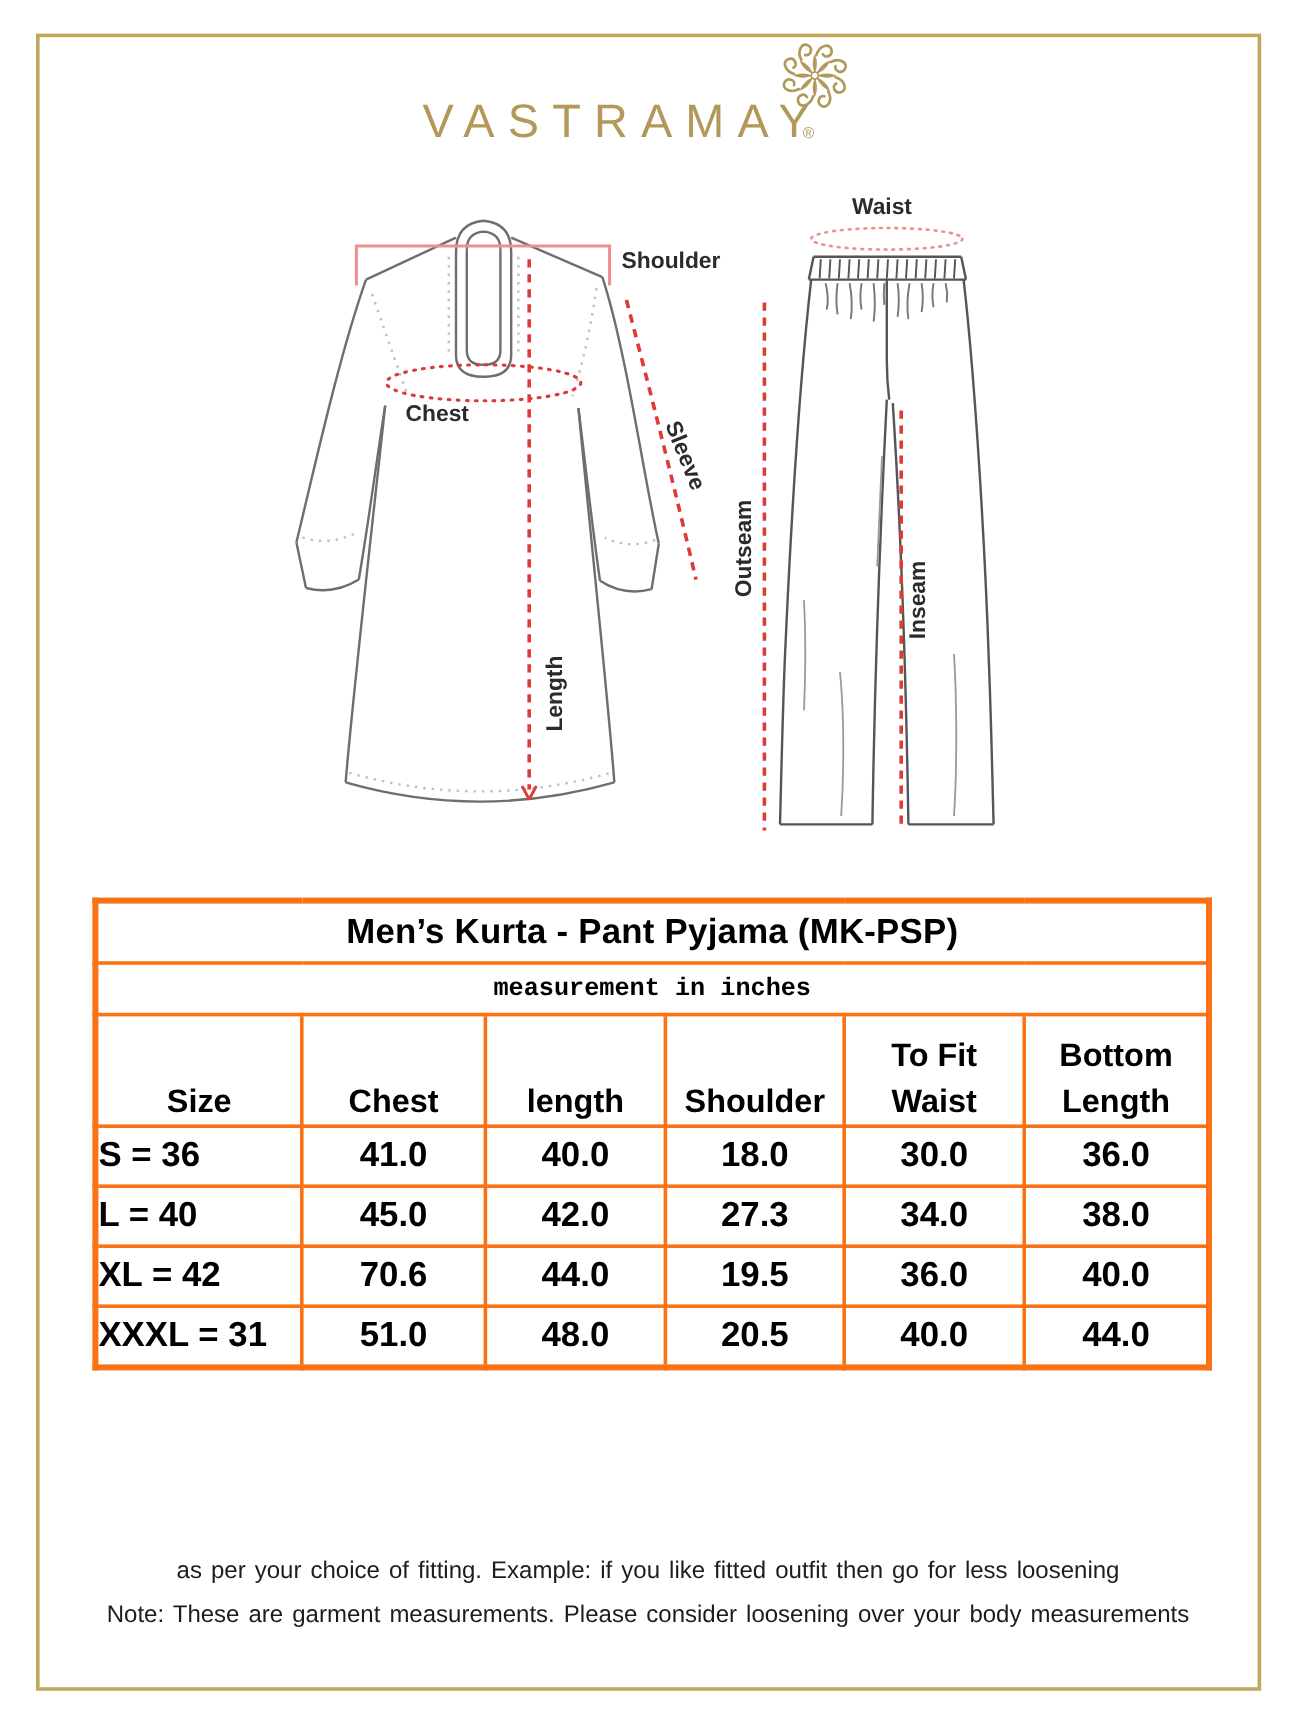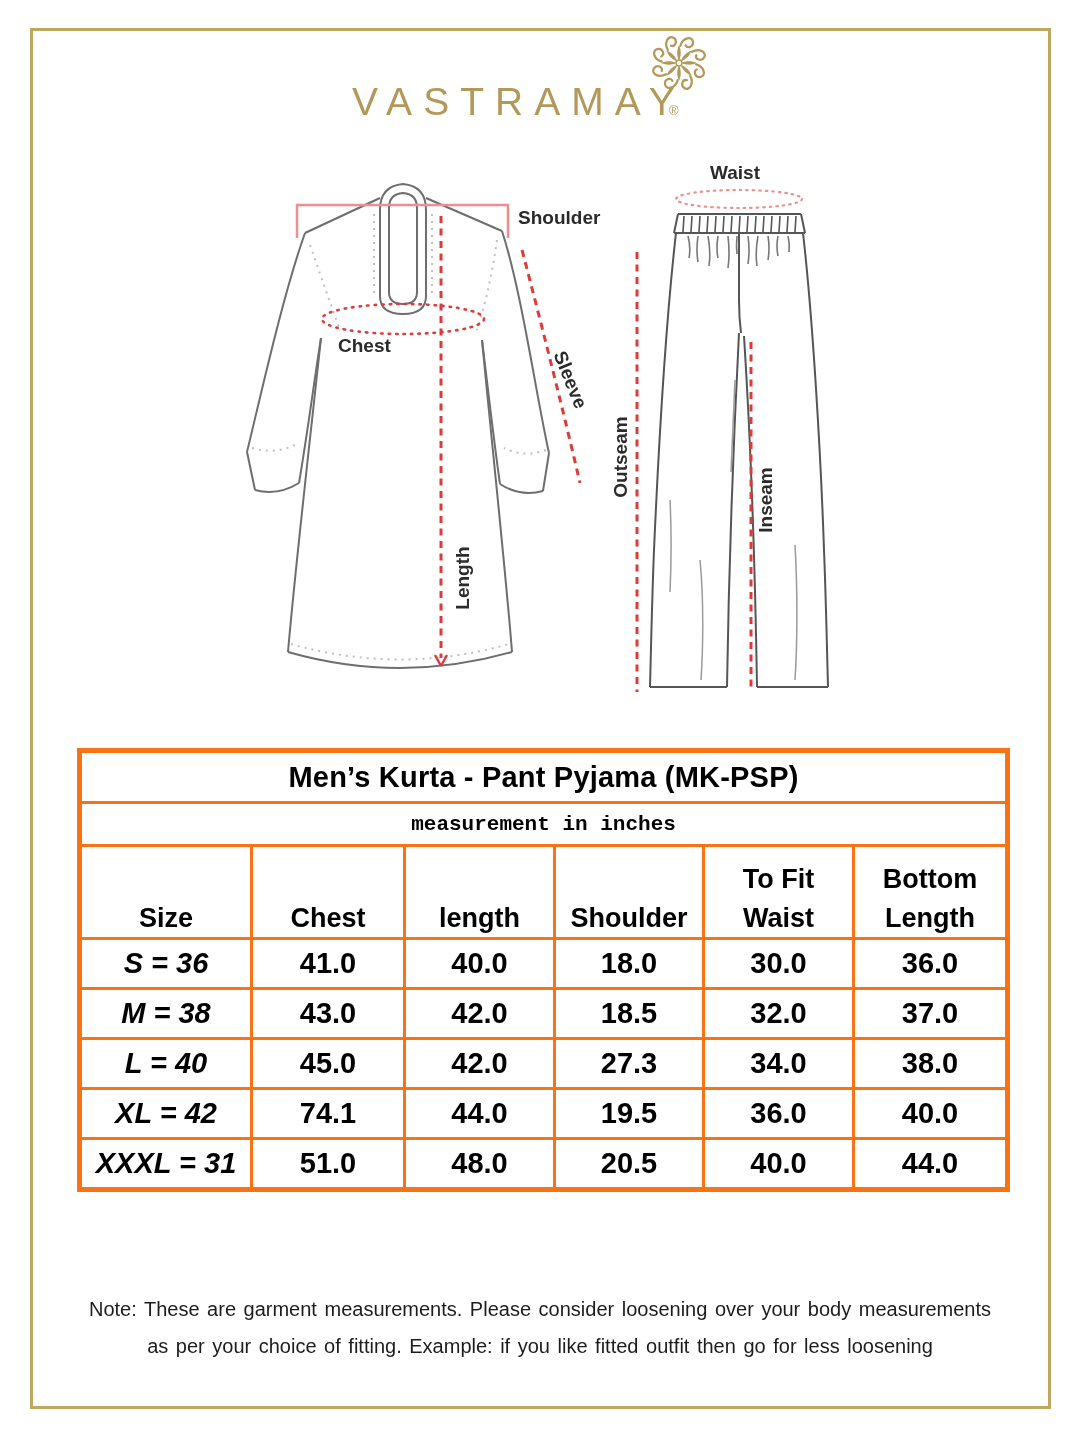--- a/index.html
+++ b/index.html
@@ -24,21 +24,21 @@
   .sizechart{position:absolute;left:77px;top:748px;width:928px;border-collapse:collapse;
              table-layout:fixed;color:#000;font-weight:bold;background:#fff;}
   .sizechart,.sizechart td{border:3px solid #f97316;}
   .sizechart{border-width:5px;}
   .sizechart td{padding:0;overflow:hidden;}
   .t-title{height:48px;text-align:center;font-size:29px;letter-spacing:.2px;}
   .t-sub{height:40px;text-align:center;font-size:21px;font-family:Liberation Mono, monospace;}
   .t-head{height:90px;text-align:center;font-size:27px;vertical-align:bottom;
           padding-bottom:7px;line-height:1.42;}
   .t-cell{height:47px;text-align:center;font-size:29px;vertical-align:middle;}
-  .t-size{text-align:center;padding-left:8px;font-style:italic;}
+  .t-size{text-align:left;padding-left:8px;}
 
   
   .note{position:absolute;left:50px;top:1291px;width:980px;text-align:center;
         font-size:20px;color:#1c1c1c;line-height:37px;word-spacing:2px;}
 </style>
 </head>
 <body>
 
 <div class="page">
 
@@ -176,52 +176,44 @@
       </tr>
       <tr>
         <td class="t-cell t-size">S = 36</td>
         <td class="t-cell">41.0</td>
         <td class="t-cell">40.0</td>
         <td class="t-cell">18.0</td>
         <td class="t-cell">30.0</td>
         <td class="t-cell">36.0</td>
       </tr>
       <tr>
-        <td class="t-cell t-size">M = 38</td>
-        <td class="t-cell">43.0</td>
-        <td class="t-cell">42.0</td>
-        <td class="t-cell">18.5</td>
-        <td class="t-cell">32.0</td>
-        <td class="t-cell">37.0</td>
-      </tr>
-      <tr>
         <td class="t-cell t-size">L = 40</td>
         <td class="t-cell">45.0</td>
         <td class="t-cell">42.0</td>
         <td class="t-cell">27.3</td>
         <td class="t-cell">34.0</td>
         <td class="t-cell">38.0</td>
       </tr>
       <tr>
         <td class="t-cell t-size">XL = 42</td>
-        <td class="t-cell">74.1</td>
+        <td class="t-cell">70.6</td>
         <td class="t-cell">44.0</td>
         <td class="t-cell">19.5</td>
         <td class="t-cell">36.0</td>
         <td class="t-cell">40.0</td>
       </tr>
       <tr>
         <td class="t-cell t-size">XXXL = 31</td>
         <td class="t-cell">51.0</td>
         <td class="t-cell">48.0</td>
         <td class="t-cell">20.5</td>
         <td class="t-cell">40.0</td>
         <td class="t-cell">44.0</td>
       </tr>
     </tbody>
   </table>
 
   <div class="note">
+    <div>as per your choice of fitting. Example: if you like fitted outfit then go for less loosening</div>
     <div>Note: These are garment measurements. Please consider loosening over your body measurements</div>
-    <div>as per your choice of fitting. Example: if you like fitted outfit then go for less loosening</div>
   </div>
 
 </div>
 
 </body></html>

